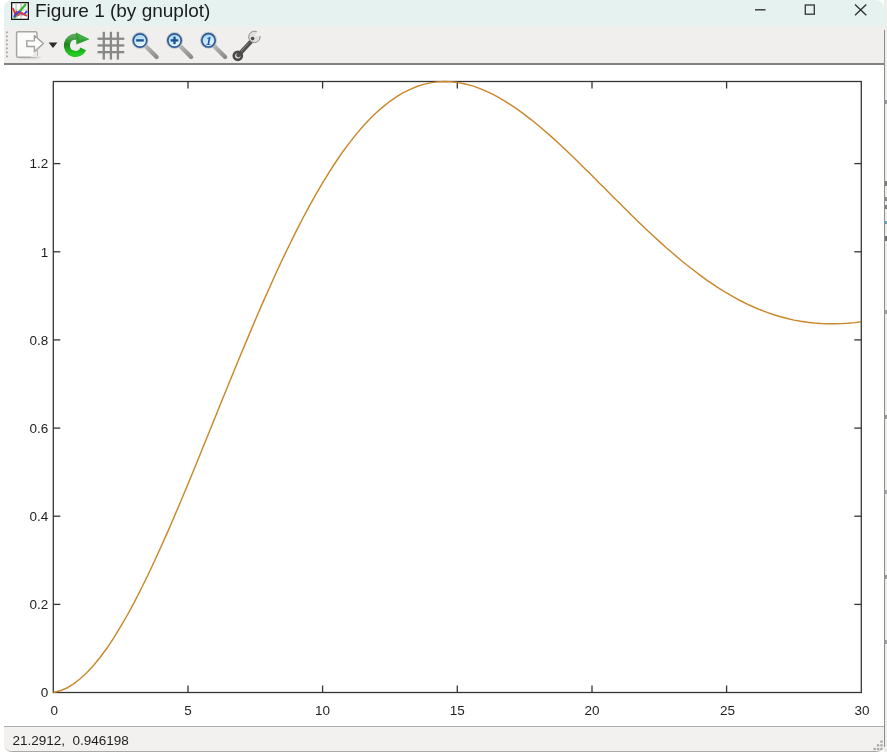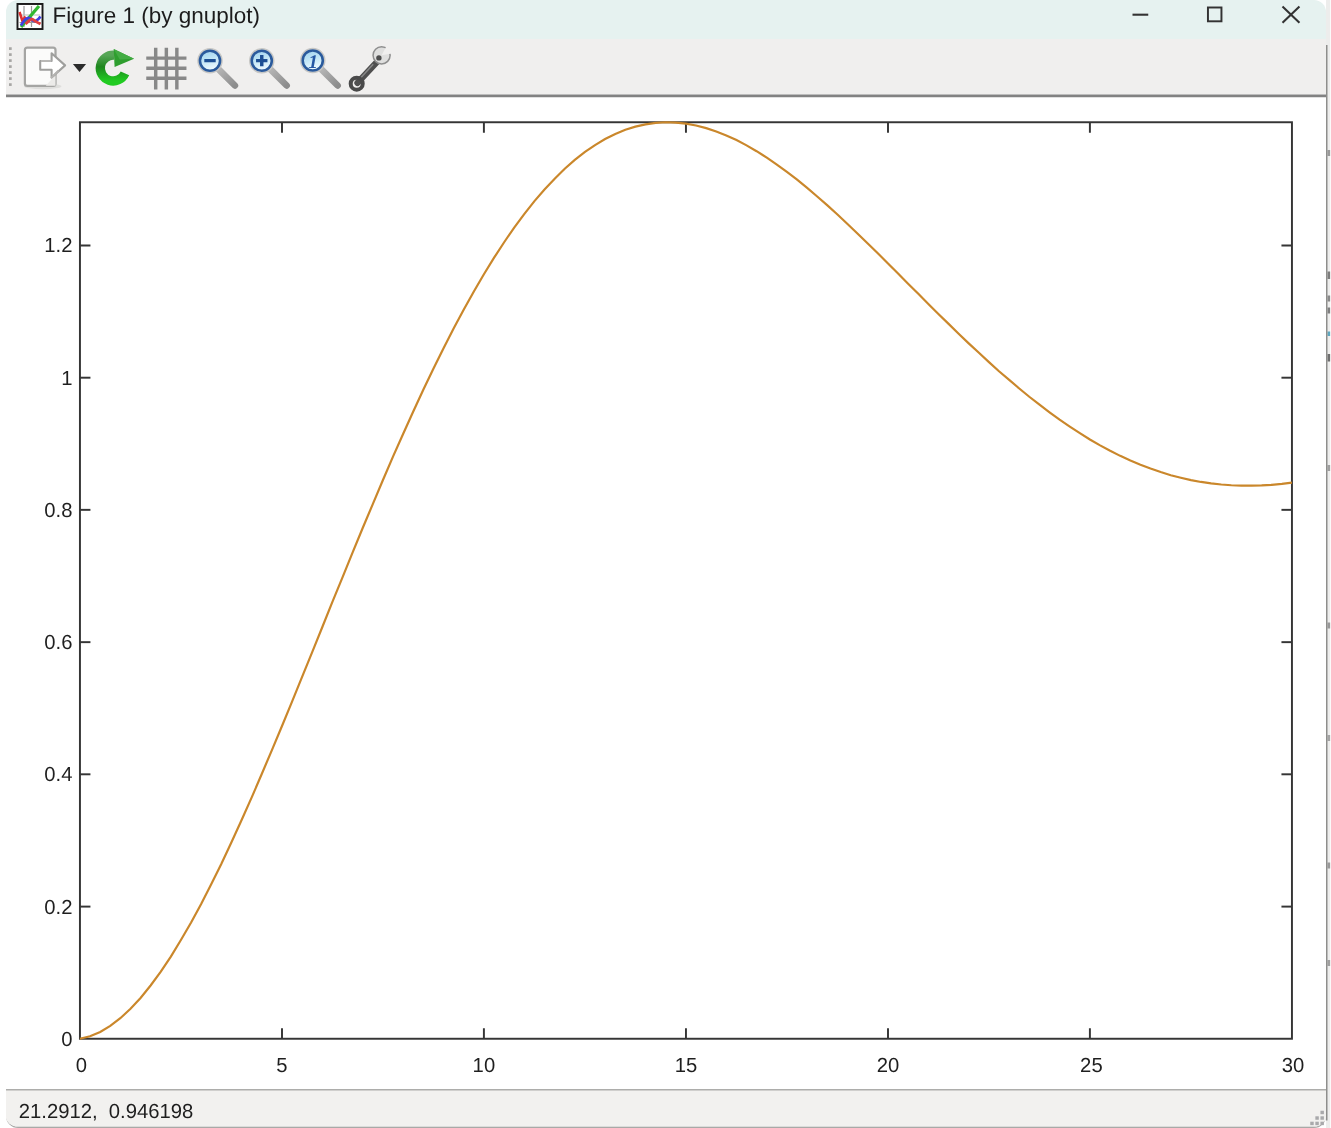--- a/index.html
+++ b/index.html
@@ -2,21 +2,21 @@
 <html><head>
 <meta charset="utf-8">
 <style>
   html,body{margin:0;padding:0;}
   body{width:887px;height:752px;overflow:hidden;position:relative;
        font-family:"Liberation Sans",sans-serif;background:#ffffff;}
   .abs{position:absolute;}
   #win{left:4px;top:0;width:880px;height:752px;border-radius:8px;overflow:hidden;
        border-bottom:1px solid #a9a9a7;box-sizing:border-box;background:#ffffff;}
   #titlebar{left:0;top:0;width:880px;height:26px;background:#e6f2f0;}
-  #titletext{left:35px;top:2.7px;font-size:15px;line-height:16px;color:#1c1c1c;letter-spacing:0px;}
+  #titletext{left:35px;top:2.7px;font-size:19px;line-height:16px;color:#1c1c1c;letter-spacing:0px;}
   #toolbar{left:0;top:26px;width:880px;height:37px;background:#f0efee;}
   #toolbaredge{left:0;top:63px;width:880px;height:2px;background:#828282;}
   #canvas{left:0;top:65px;width:880px;height:661px;background:#ffffff;}
   #statusbar{left:0;top:726px;width:880px;height:25px;background:#f2f1ef;
              border-top:1px solid #adadab;box-sizing:border-box;}
   #statustext{left:12.5px;top:733px;font-size:13.5px;line-height:15px;color:#1e1e1e;}
   #rightstrip{left:884px;top:0;width:3px;height:752px;background:#ededec;}
   #rightborder{left:884px;top:30px;width:1px;height:717px;background:#8e8e8c;}
 </style>
 </head>

